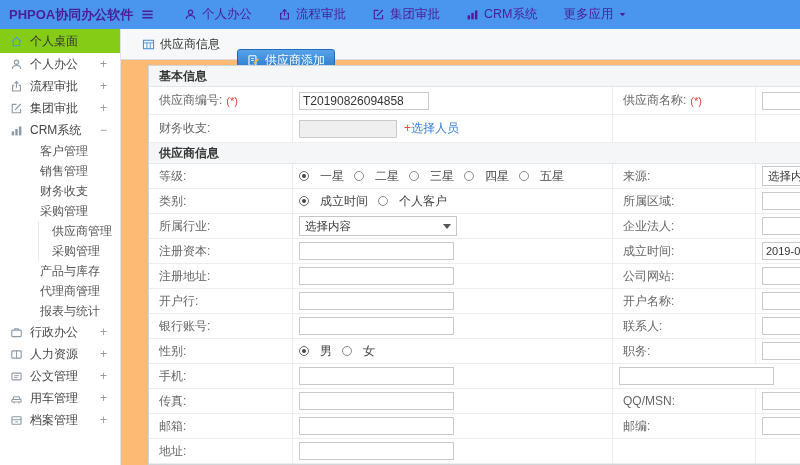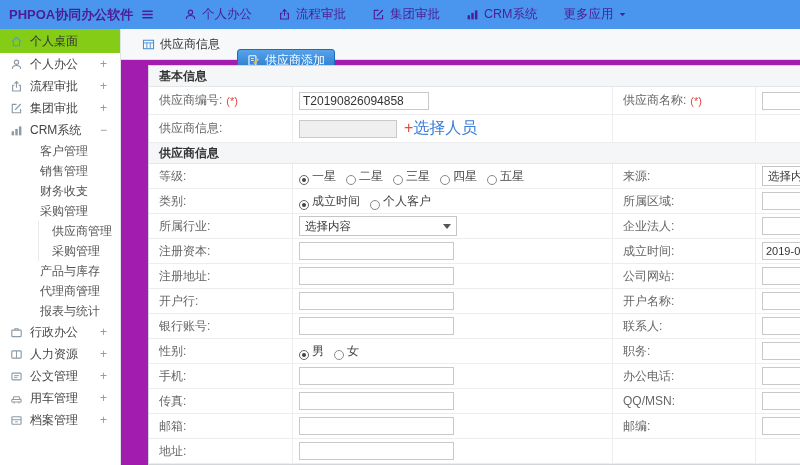--- a/index.html
+++ b/index.html
@@ -23,21 +23,21 @@
   .side-item.l0 { padding-left:10px; }
   .side-item.l0 .expander { position:absolute; right:13px; color:#999; }
   .side-item.l1 { padding-left:40px; height:20px; color:#555; }
   .side-item.l1 .expander { position:absolute; right:33px; color:#999; }
   .side-item.l2 { padding-left:52px; height:20px; color:#555; }
   .side-item.l2::before { content:''; position:absolute; left:38px; top:0; bottom:0; width:1px; background:#e9e9e9; }
   .side-item.active { background:#84cc16; height:24px; color:#333; }
   .side-item.active .icon { color:#4a96ee; }
 
   
-  .main { position:absolute; left:121px; top:29px; right:0; bottom:0; background:#a21caf; overflow:hidden; }
+  .main { position:absolute; left:121px; top:29px; right:0; bottom:0; background:#fdba74; overflow:hidden; }
   .tabbar { height:31px; background:#f7f8f9; border-bottom:1px solid #d9dcdf; display:flex; align-items:center; padding-left:12px; gap:8px; }
   .tab { display:flex; align-items:center; gap:5px; padding:3px 9px; color:#333; cursor:pointer; white-space:nowrap; }
   .tab .icon { color:#4a8fd6; }
   .tab.active { background:linear-gradient(#58a3e9,#2377cd); border:1px solid #1d6bbd; color:#fff; border-radius:3px; padding:2px 9px;margin-top:32px; }
 
   
   .panel { position:absolute; left:27px; top:36px; width:860px; background:#fff; border:1px solid #d3d6d9; }
   .sec-hd { height:21px; line-height:21px; background:#f5f6f7; border-bottom:1px solid #e4e6e8; padding-left:10px; font-weight:bold; color:#333; }
   .frow { display:flex; align-items:stretch; height:25px; border-bottom:1px solid #ededef; }
   .frow.tall { height:28px; }
@@ -47,25 +47,25 @@
   .fld { width:320px; padding-left:6px; border-right:1px solid #ededef; }
   .fld2 { flex:1; border-right:none; }
   .req { color:#e64b3c; font-size:11px; }
 
   .inp { width:155px; height:18px; border:1px solid #c9c9c9; font-size:11px; padding:0 3px; font-family:inherit; color:#333; background:#fff; }
   .inp.code { width:130px; font-size:12px; }
   .inp.gray { background:#efefef; width:98px; }
   .sel-box { width:158px; height:20px; border:1px solid #c6c6c6; background:#fff; display:flex; align-items:center; justify-content:space-between; padding:0 5px; font-size:11.5px; color:#333; cursor:pointer; }
   .sel-caret { width:0; height:0; border-left:4px solid transparent; border-right:4px solid transparent; border-top:5px solid #555; }
   .radio-group { display:flex; align-items:center; gap:10px; color:#444; }
-  .radio-opt { display:flex; align-items:flex-end; gap:3px; cursor:pointer; }
+  .radio-opt { display:flex; align-items:center; gap:11px; cursor:pointer; }
   .radio { display:inline-block; width:10px; height:10px; border:1px solid #8a8a8a; border-radius:50%; background:#fff; position:relative; }
   .radio.sel { border-color:#666; }
   .radio.sel::after { content:''; position:absolute; left:2px; top:2px; width:4px; height:4px; border-radius:50%; background:#444; }
-  .pick-link { margin-left:7px; text-decoration:none; font-size:16px; white-space:nowrap; }
+  .pick-link { margin-left:7px; text-decoration:none; font-size:12px; white-space:nowrap; }
   .pick-link .plus { color:#e64b3c; }
   .pick-link .txt { color:#3a7dd8; }
 </style>
 </head>
 <body>
 
 <div class="navbar">
   <div class="brand">PHPOA协同办公软件</div>
   <span class="icon hamburger">
       <svg viewBox="0 0 16 16">
@@ -294,21 +294,21 @@
         <div class="cell lbl lbl2">
           <span>供应商名称:</span>
           <span class="req">(*)</span>
         </div>
         <div class="cell fld fld2">
           <input class="inp" type="text" value="" style="">
         </div>
       </div>
       <div class="frow tall">
         <div class="cell lbl">
-          <span>供应商信息:</span>
+          <span>财务收支:</span>
         </div>
         <div class="cell fld">
           <input class="inp gray" type="text" readonly="" value="" style="">
           <a class="pick-link" href="#"><span class="plus">+</span><span class="txt">选择人员</span></a>
         </div>
         <div class="cell lbl lbl2"></div>
         <div class="cell fld fld2"></div>
       </div>
       <div class="sec-hd">供应商信息</div>
       <div class="frow">
@@ -467,23 +467,20 @@
           <input class="inp" type="text" value="" style="">
         </div>
       </div>
       <div class="frow">
         <div class="cell lbl">
           <span>手机:</span>
         </div>
         <div class="cell fld">
           <input class="inp" type="text" value="" style="">
         </div>
-        <div class="cell lbl lbl2">
-          <span>办公电话:</span>
-        </div>
         <div class="cell fld fld2">
           <input class="inp" type="text" value="" style="">
         </div>
       </div>
       <div class="frow">
         <div class="cell lbl">
           <span>传真:</span>
         </div>
         <div class="cell fld">
           <input class="inp" type="text" value="" style="">

